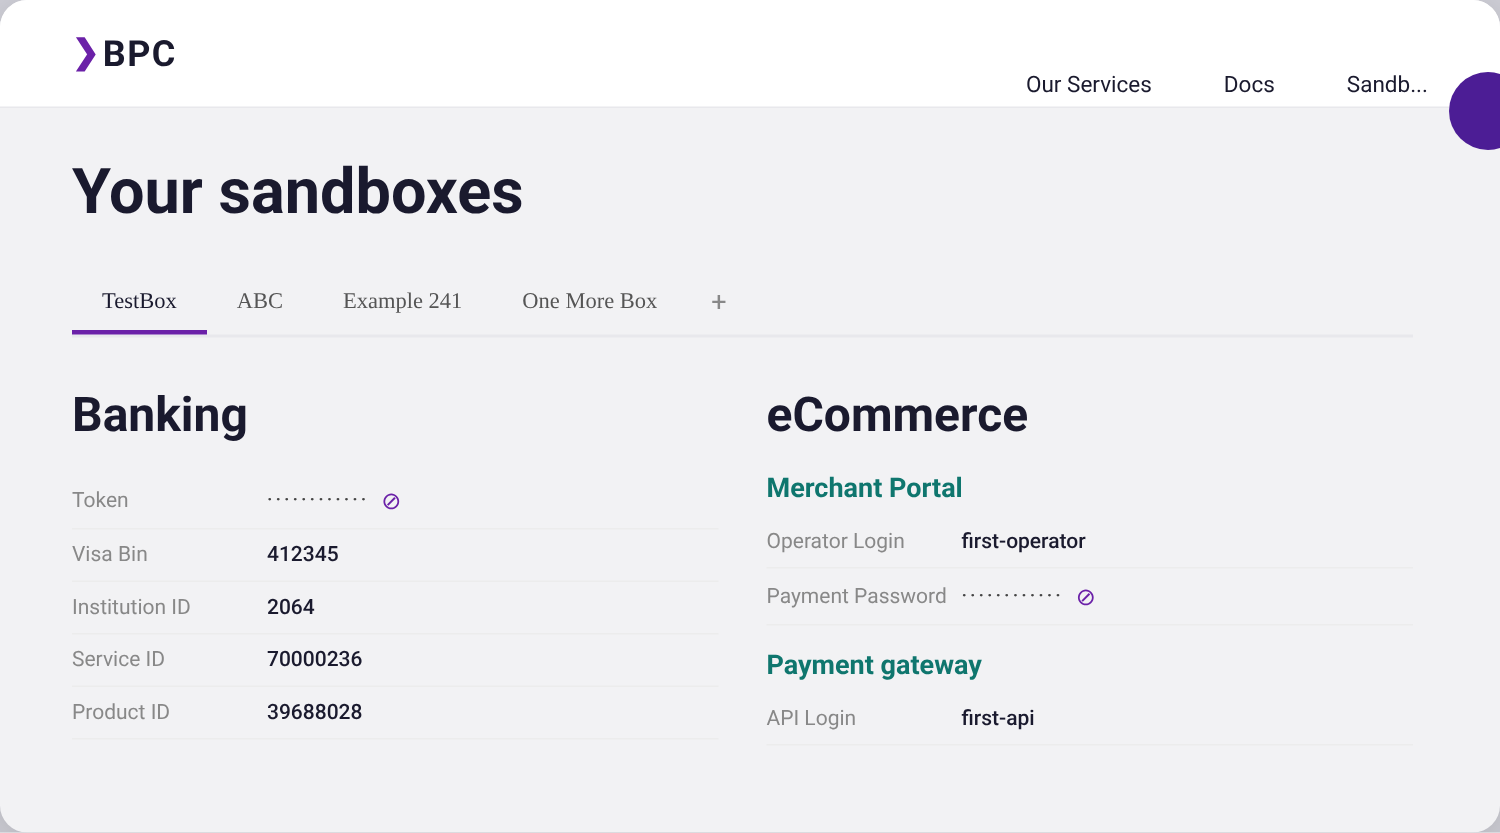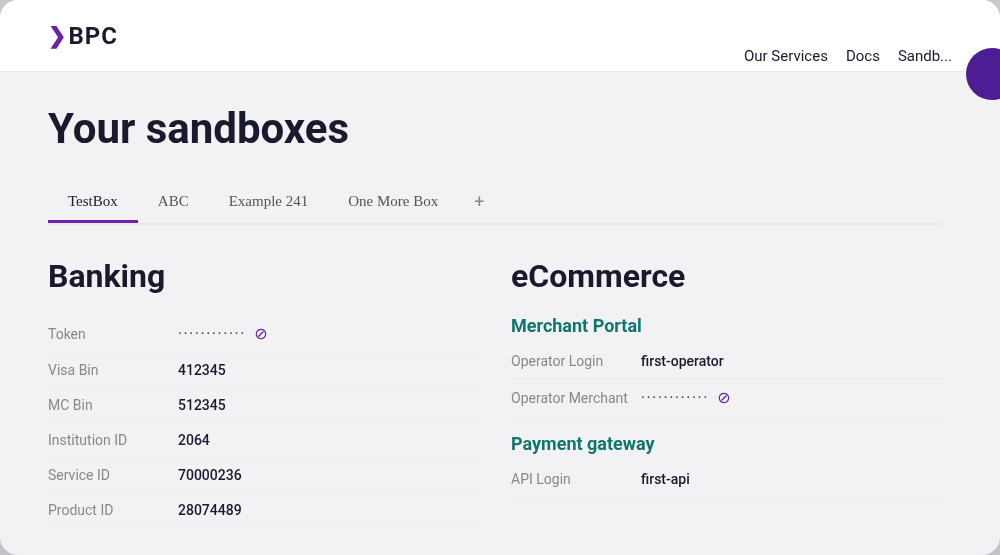--- a/index.html
+++ b/index.html
@@ -50,21 +50,21 @@
     .logo-text {
       color: #1a1a2e;
       font-size: 24px;
       font-weight: 700;
       letter-spacing: 1px;
     }
 
     .nav {
       display: flex;
       align-items: flex-start;
-      gap: 18px;
+      gap: 48px;
       margin-top: 40px;
     }
 
     .nav-item {
       color: #1a1a2e;
       font-size: 15px;
       font-weight: 400;
       cursor: pointer;
       white-space: nowrap;
     }
@@ -228,53 +228,49 @@
             <span class="dots">············</span>
             <span class="eye-icon">⊘</span>
           </span>
         </div>
 
         <div class="field-row">
           <span class="field-label">Visa Bin</span>
           <span class="field-value">412345</span>
         </div>
 
-        <div class="field-row">
-          <span class="field-label">MC Bin</span>
-          <span class="field-value">512345</span>
-        </div>
 
         <div class="field-row">
           <span class="field-label">Institution ID</span>
           <span class="field-value">2064</span>
         </div>
 
         <div class="field-row">
           <span class="field-label">Service ID</span>
           <span class="field-value">70000236</span>
         </div>
 
         <div class="field-row">
           <span class="field-label">Product ID</span>
-          <span class="field-value">28074489</span>
+          <span class="field-value">39688028</span>
         </div>
       </div>
 
       <div>
         <h2 class="section-title">eCommerce</h2>
 
         <h3 class="subsection-title">Merchant Portal</h3>
 
         <div class="field-row">
           <span class="field-label">Operator Login</span>
           <span class="field-value">first-operator</span>
         </div>
 
         <div class="field-row">
-          <span class="field-label">Operator Merchant</span>
+          <span class="field-label">Payment Password</span>
           <span class="field-value">
             <span class="dots">············</span>
             <span class="eye-icon">⊘</span>
           </span>
         </div>
 
         <h3 class="subsection-title">Payment gateway</h3>
 
         <div class="field-row">
           <span class="field-label">API Login</span>

